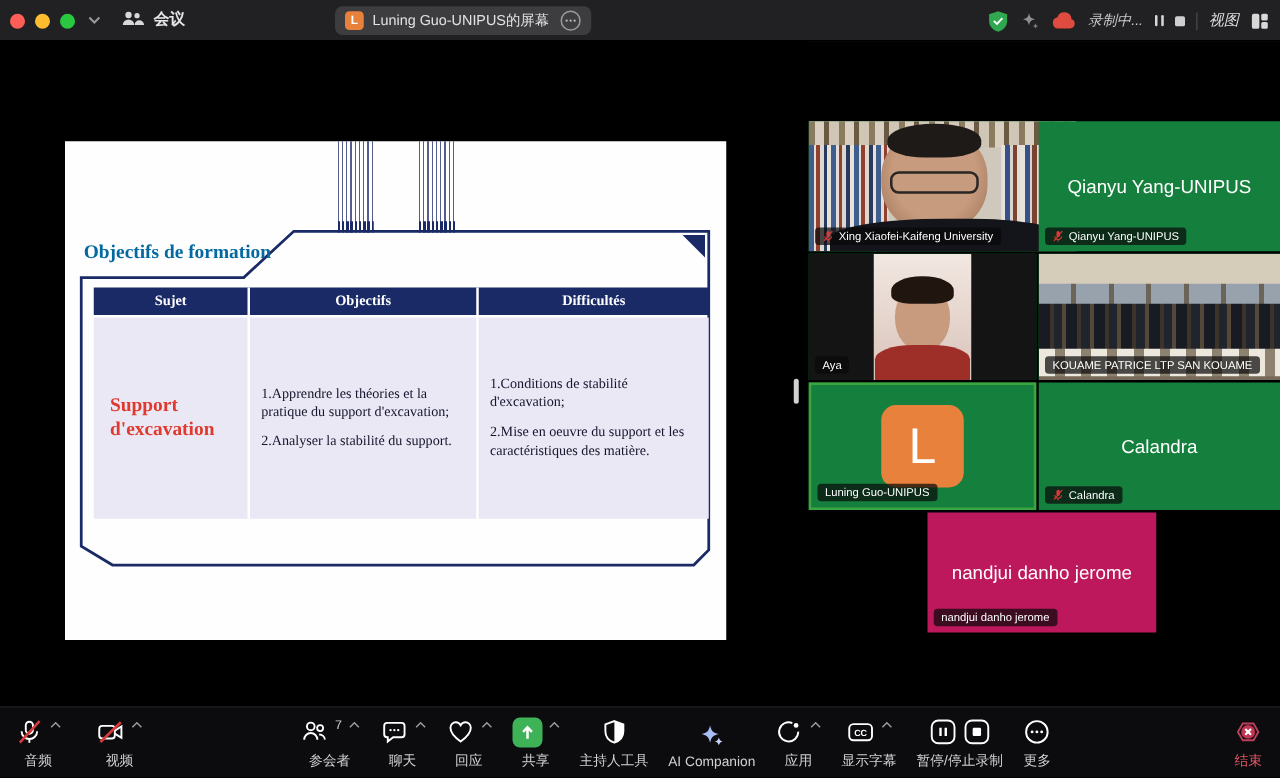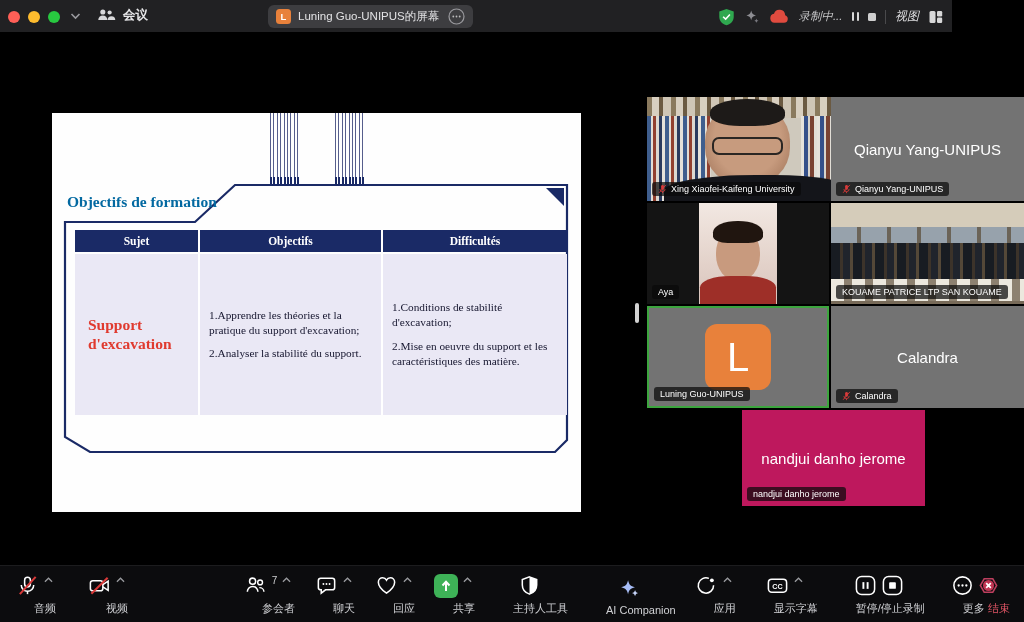--- a/index.html
+++ b/index.html
@@ -1,21 +1,21 @@
 <!DOCTYPE html>
 <html><head>
 <meta charset="utf-8">
 <style>
   * { margin:0; padding:0; box-sizing:border-box; }
   html,body { width:1024px; height:622px; background:#000; overflow:hidden;
               font-family:"Liberation Sans", sans-serif; }
   .canvas { position:relative; width:1024px; height:622px; background:#000; }
 
   
-  .titlebar { position:absolute; top:0; left:0; width:952px; height:33px;
+  .titlebar { position:absolute; top:0; left:0; width:1024px; height:33px;
               background:#212123; border-bottom:1px solid #000;padding-left:30px; }
   .lights { position:absolute; left:8px; top:10.5px; display:flex; gap:8px; }
   .light { width:12px; height:12px; border-radius:50%; }
   .l-red{background:#ff5f57} .l-yellow{background:#febc2e} .l-green{background:#28c840}
   .win-chev { position:absolute; left:70px; top:12px; }
   .meet-group { position:absolute; left:96px; top:7px; display:flex; align-items:center; gap:7px; }
   .meet-label { color:#e6e6e8; font-size:12.5px; font-weight:bold; }
   .tab { position:absolute; left:268px; top:5px; height:23px; background:#3d3d40;
          border-radius:6px; display:flex; align-items:center; gap:7px; padding:0 8px; }
   .tab-ico { width:15px; height:15px; border-radius:3.5px; background:#e8813b; color:#fff;
@@ -49,21 +49,21 @@
   .sl-body { display:flex; height:161px; margin-top:2px; }
   .sl-cell { background:#eae8f5; border-right:2px solid #fff; display:flex; flex-direction:column;
              justify-content:center; font-family:"Liberation Serif", serif; }
   .sl-cell:last-child { border-right:none; }
   .c1{width:125px; padding-left:13px;} .c2{width:183px; padding:0 9px;} .c3{width:184px; padding:0 9px;}
   .sujet-text { color:#e03a2f; font-weight:bold; font-size:15.5px; line-height:1.2; }
   .obj-p { color:#15152e; font-size:11.3px; line-height:1.35; margin:4px 0; }
 
   
   .video-panel { position:absolute; left:647px; top:97px; width:377px; height:415px; }
-  .tile { position:absolute; background:#737373; overflow:hidden; }
+  .tile { position:absolute; background:#15803d; overflow:hidden; }
   .tile.active { border:2px solid #3da53f; }
   .center-name { position:absolute; inset:0; display:flex; align-items:center; justify-content:center;
                  color:#fff; font-size:15px; }
   .ntag { position:absolute; left:5px; bottom:5px; background:rgba(10,10,10,.72); color:#fff;
           font-size:9px; padding:2px 6px; border-radius:3px; display:flex; align-items:center;
           gap:4px; white-space:nowrap; max-width:96%; overflow:hidden; }
   .avatar { position:absolute; left:50%; top:50%; transform:translate(-50%,-50%);
             width:66px; height:66px; background:#e8813b; border-radius:12px; color:#fff;
             font-size:40px; display:flex; align-items:center; justify-content:center; }
   .vid { position:absolute; inset:0; overflow:hidden; }
@@ -107,21 +107,21 @@
                     background:#d2d2d2; border-radius:2px; cursor:col-resize; }
 
   
   .toolbar { position:absolute; left:0; bottom:0; width:1024px; height:57px; background:#0c0c0e;
              border-top:1px solid #1c1c1e; }
   .tb-left { position:absolute; left:12px; bottom:6px; display:flex; gap:28px; }
   .tb-center { position:absolute; left:240px; bottom:6px; display:flex; gap:16px; align-items:flex-end; }
   .tb-end { position:absolute; right:14px; bottom:6px; }
   .tb-btn { display:flex; flex-direction:column; align-items:center; cursor:pointer; }
   .icon-row { display:flex; align-items:flex-start; gap:5px; height:24px; }
-  .tb-label { color:#d0d1d4; font-size:11px; margin-top:3px; white-space:nowrap;margin-left:22px; }
+  .tb-label { color:#d0d1d4; font-size:11px; margin-top:3px; white-space:nowrap; }
   .tb-label.danger { color:#e05565; }
   .chev { margin-top:3px; cursor:pointer; }
   .count { color:#cfd0d2; font-size:10px; margin-top:1px; }
   .share-box { width:24px; height:24px; background:#3eb257; border-radius:6px;
                display:flex; align-items:center; justify-content:center; }
 </style>
 </head>
 <body>
 
 <div class="canvas">

